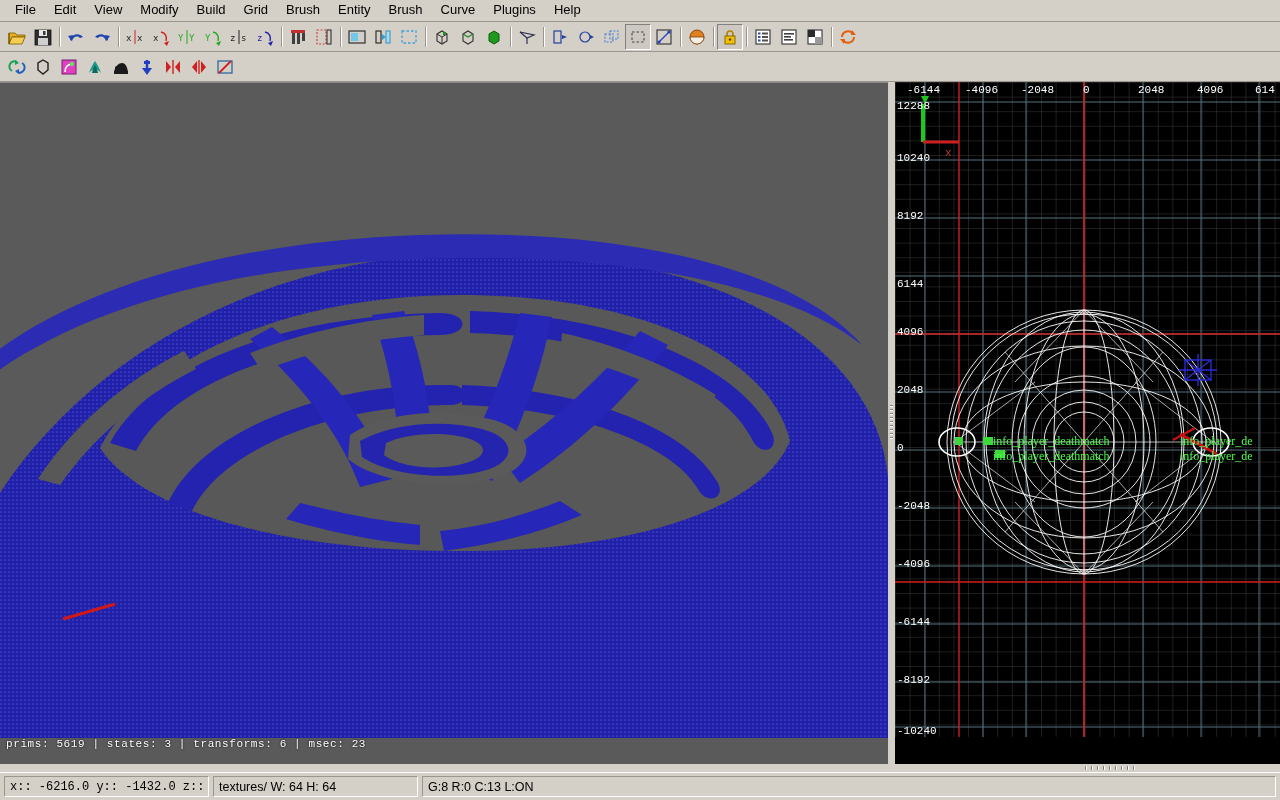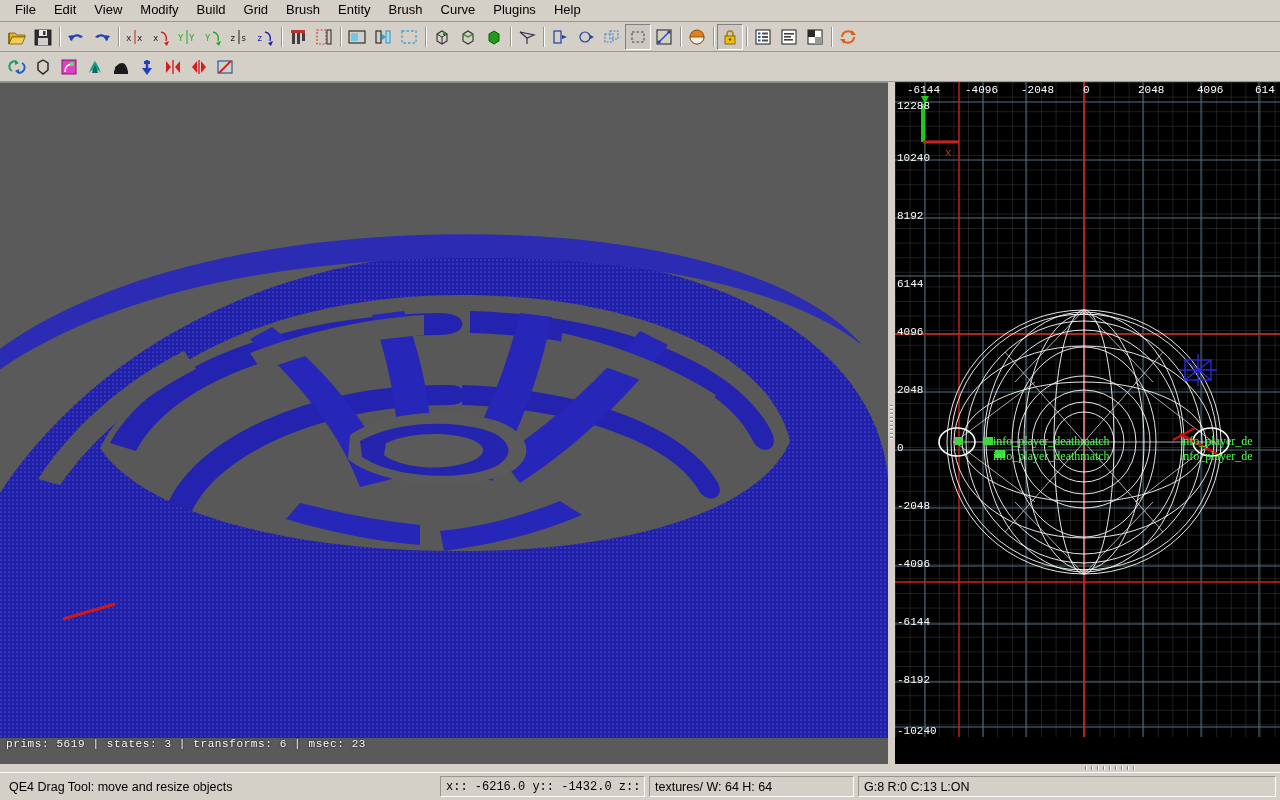--- a/index.html
+++ b/index.html
@@ -835,18 +835,17 @@
       <div class="ent-label" style="left:285px; top:352px;">info_player_de</div>
       <div class="ent-label" style="left:285px; top:367px;">info_player_de</div>
     </div>
   </div>
 
   <div class="hsplit">
     <div class="grip"></div>
   </div>
 
   <div class="statusbar">
-    <div class="status-cell flat cell-tool">QE4 Drag Tool: move and resize objects</div>
     <div class="status-cell cell-coords">x:: -6216.0  y:: -1432.0  z::   ...</div>
     <div class="status-cell cell-tex">textures/ W: 64 H: 64</div>
     <div class="status-cell cell-grid">G:8  R:0  C:13  L:ON</div>
   </div>
 </div>
 
 </body></html>

